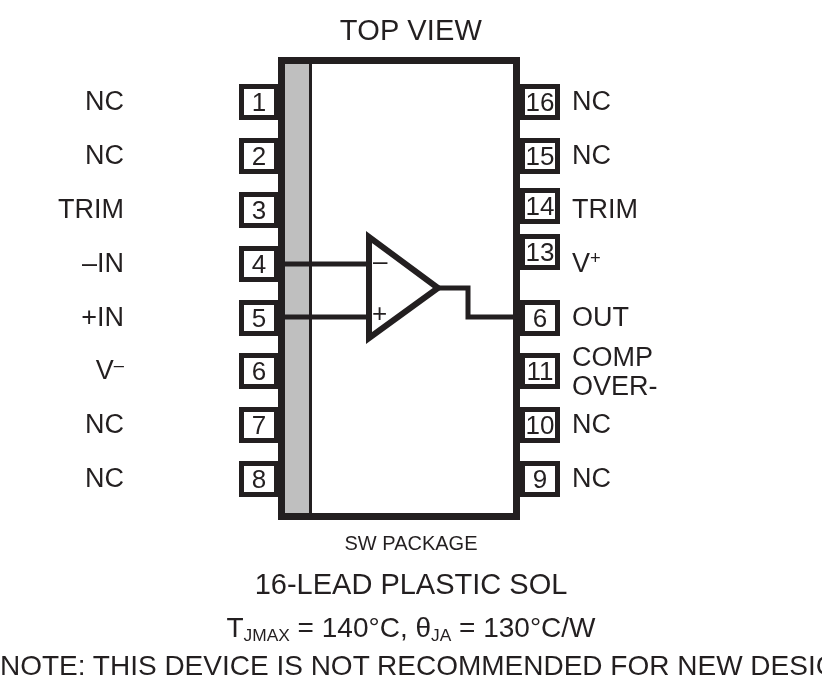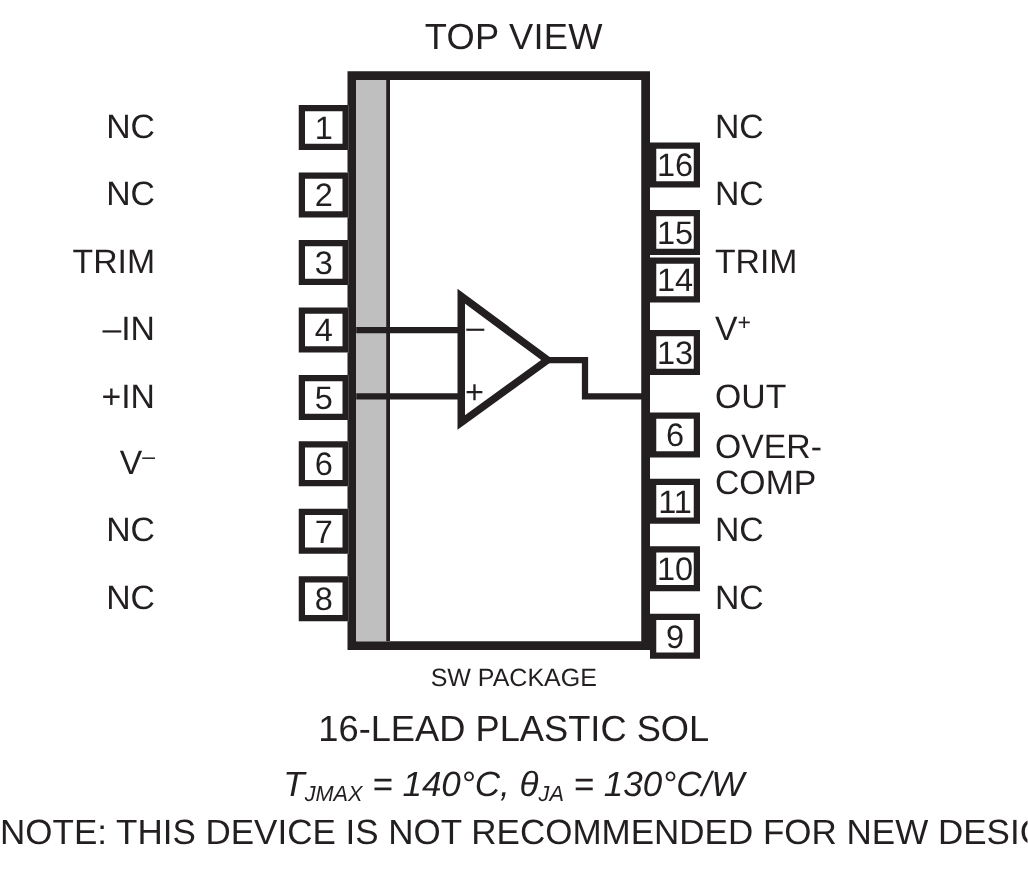--- a/index.html
+++ b/index.html
@@ -69,21 +69,21 @@
     box-sizing: border-box;
     background: #ffffff;
     font-size: 26px;
     line-height: 26px;
     display: flex;
     align-items: center;
     justify-content: center;
     color: #231f20;
   }
   .pin-box.left  { left: 239px; }
-  .pin-box.right { left: 520px; margin-top: 30px; }
+  .pin-box.right { left: 520px; }
 
   
   .pin-label {
     position: absolute;
     font-size: 27px;
     line-height: 29px;
     color: #231f20;
     white-space: nowrap;
   }
   .pin-label.left {
@@ -115,21 +115,21 @@
   .caption {
     position: absolute;
     left: 0;
     width: 822px;
     text-align: center;
     color: #231f20;
     white-space: nowrap;
   }
   .cap-pkg   { top: 532px; font-size: 20px; }
   .cap-lead  { top: 568px; font-size: 29px; }
-  .cap-therm { top: 612px; font-size: 28px; font-style: italic; }
+  .cap-therm { top: 612px; font-size: 28px; }
   .cap-note  { top: 650px; font-size: 28px; }
 
   .caption sub {
     font-size: 0.62em;
     vertical-align: -0.22em;
     line-height: 0;
   }
 </style>
 </head>
 <body>
@@ -154,35 +154,35 @@
   <div class="pin-label left" style="top:141px"><span>NC</span></div>
   <div class="pin-label left" style="top:195px"><span>TRIM</span></div>
   <div class="pin-label left" style="top:249px"><span>–IN</span></div>
   <div class="pin-label left" style="top:303px"><span>+IN</span></div>
   <div class="pin-label left" style="top:356px"><span>V</span><sup>–</sup></div>
   <div class="pin-label left" style="top:410px"><span>NC</span></div>
   <div class="pin-label left" style="top:464px"><span>NC</span></div>
 
   <div class="pin-box right" style="top:84px">16</div>
   <div class="pin-box right" style="top:138px">15</div>
-  <div class="pin-box right" style="top:176px">14</div>
+  <div class="pin-box right" style="top:188px">14</div>
   <div class="pin-box right" style="top:234px">13</div>
   <div class="pin-box right" style="top:300px">6</div>
   <div class="pin-box right" style="top:353px">11</div>
   <div class="pin-box right" style="top:407px">10</div>
   <div class="pin-box right" style="top:461px">9</div>
 
   <div class="pin-label right" style="top:87px"><span>NC</span></div>
   <div class="pin-label right" style="top:141px"><span>NC</span></div>
   <div class="pin-label right" style="top:195px"><span>TRIM</span></div>
   <div class="pin-label right" style="top:249px"><span>V</span><sup>+</sup></div>
   <div class="pin-label right" style="top:303px"><span>OUT</span></div>
   <div class="pin-label right" style="top:343px">
+    <span class="twoline">COMP</span>
     <span class="twoline">OVER-</span>
-    <span class="twoline">COMP</span>
   </div>
   <div class="pin-label right" style="top:410px"><span>NC</span></div>
   <div class="pin-label right" style="top:464px"><span>NC</span></div>
 
   <svg class="schem" width="822" height="697" viewBox="0 0 822 697">
 
     <line x1="285" y1="264" x2="369" y2="264" stroke="#231f20" stroke-width="5"></line>
 
     <line x1="285" y1="317" x2="369" y2="317" stroke="#231f20" stroke-width="5"></line>
 

